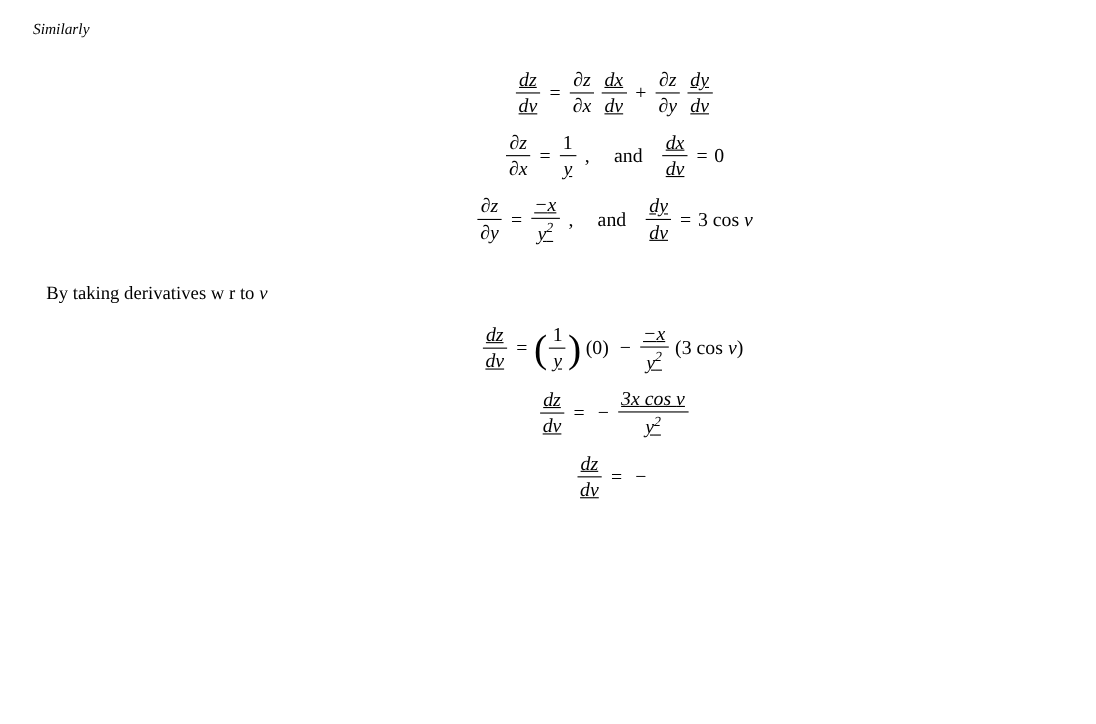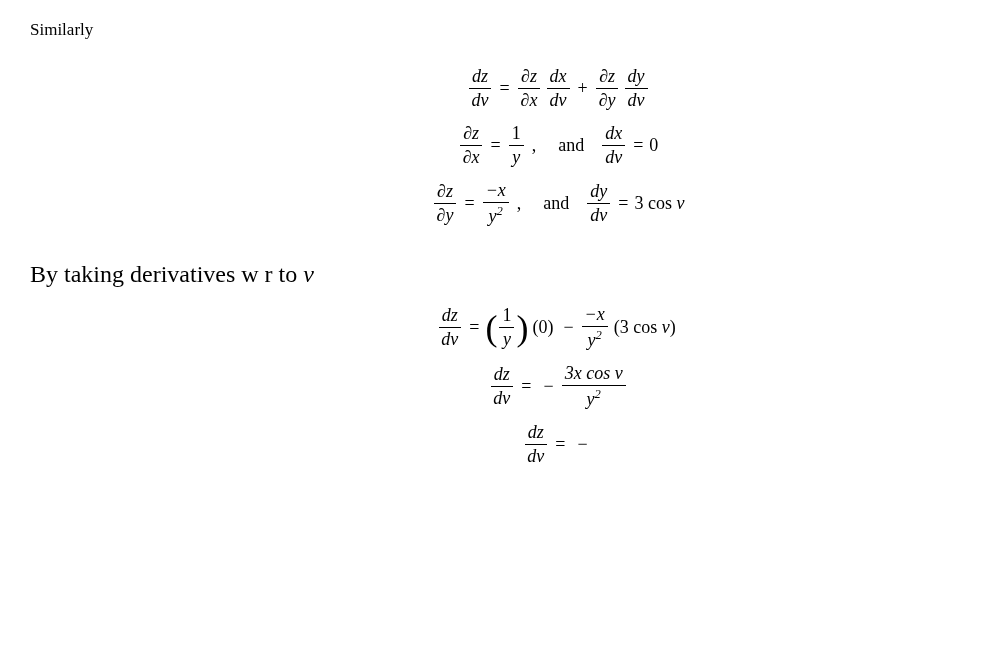--- a/index.html
+++ b/index.html
@@ -13,22 +13,23 @@
       font-size: 18px;
       color: #000000;
       width: 996px;
       min-height: 658px;
       padding: 20px 30px;
     }
     .page-content {
       width: 100%;
     }
     .intro-text {
-      font-size: 17px;
+      font-size: 14px;
       margin-bottom: 20px;
+      font-style: italic;
     }
     .math-row {
       display: flex;
       align-items: center;
       margin: 6px 0;
       font-size: 18px;
     }
     .frac {
       display: inline-flex;
       flex-direction: column;
@@ -43,30 +44,31 @@
     }
     .frac .den {
       padding: 1px 3px 0 3px;
       text-align: left;
     }
     .op {
       margin: 0 6px;
       font-size: 18px;
     }
     .word-text {
-      font-size: 24px;
-      margin: 18px 0 10px 0;
+      font-size: 17px;
+      margin: 18px 0 10px 12px;
     }
     .paren-big {
       font-size: 2em;
       line-height: 1;
       vertical-align: middle;
     }
     .italic {
       font-style: italic;
+      text-decoration: underline;
     }
     sup {
       font-size: 0.7em;
     }
     .math-center {
       display: flex;
       flex-direction: column;
       align-items: center;
       margin-left: 120px;
     }

